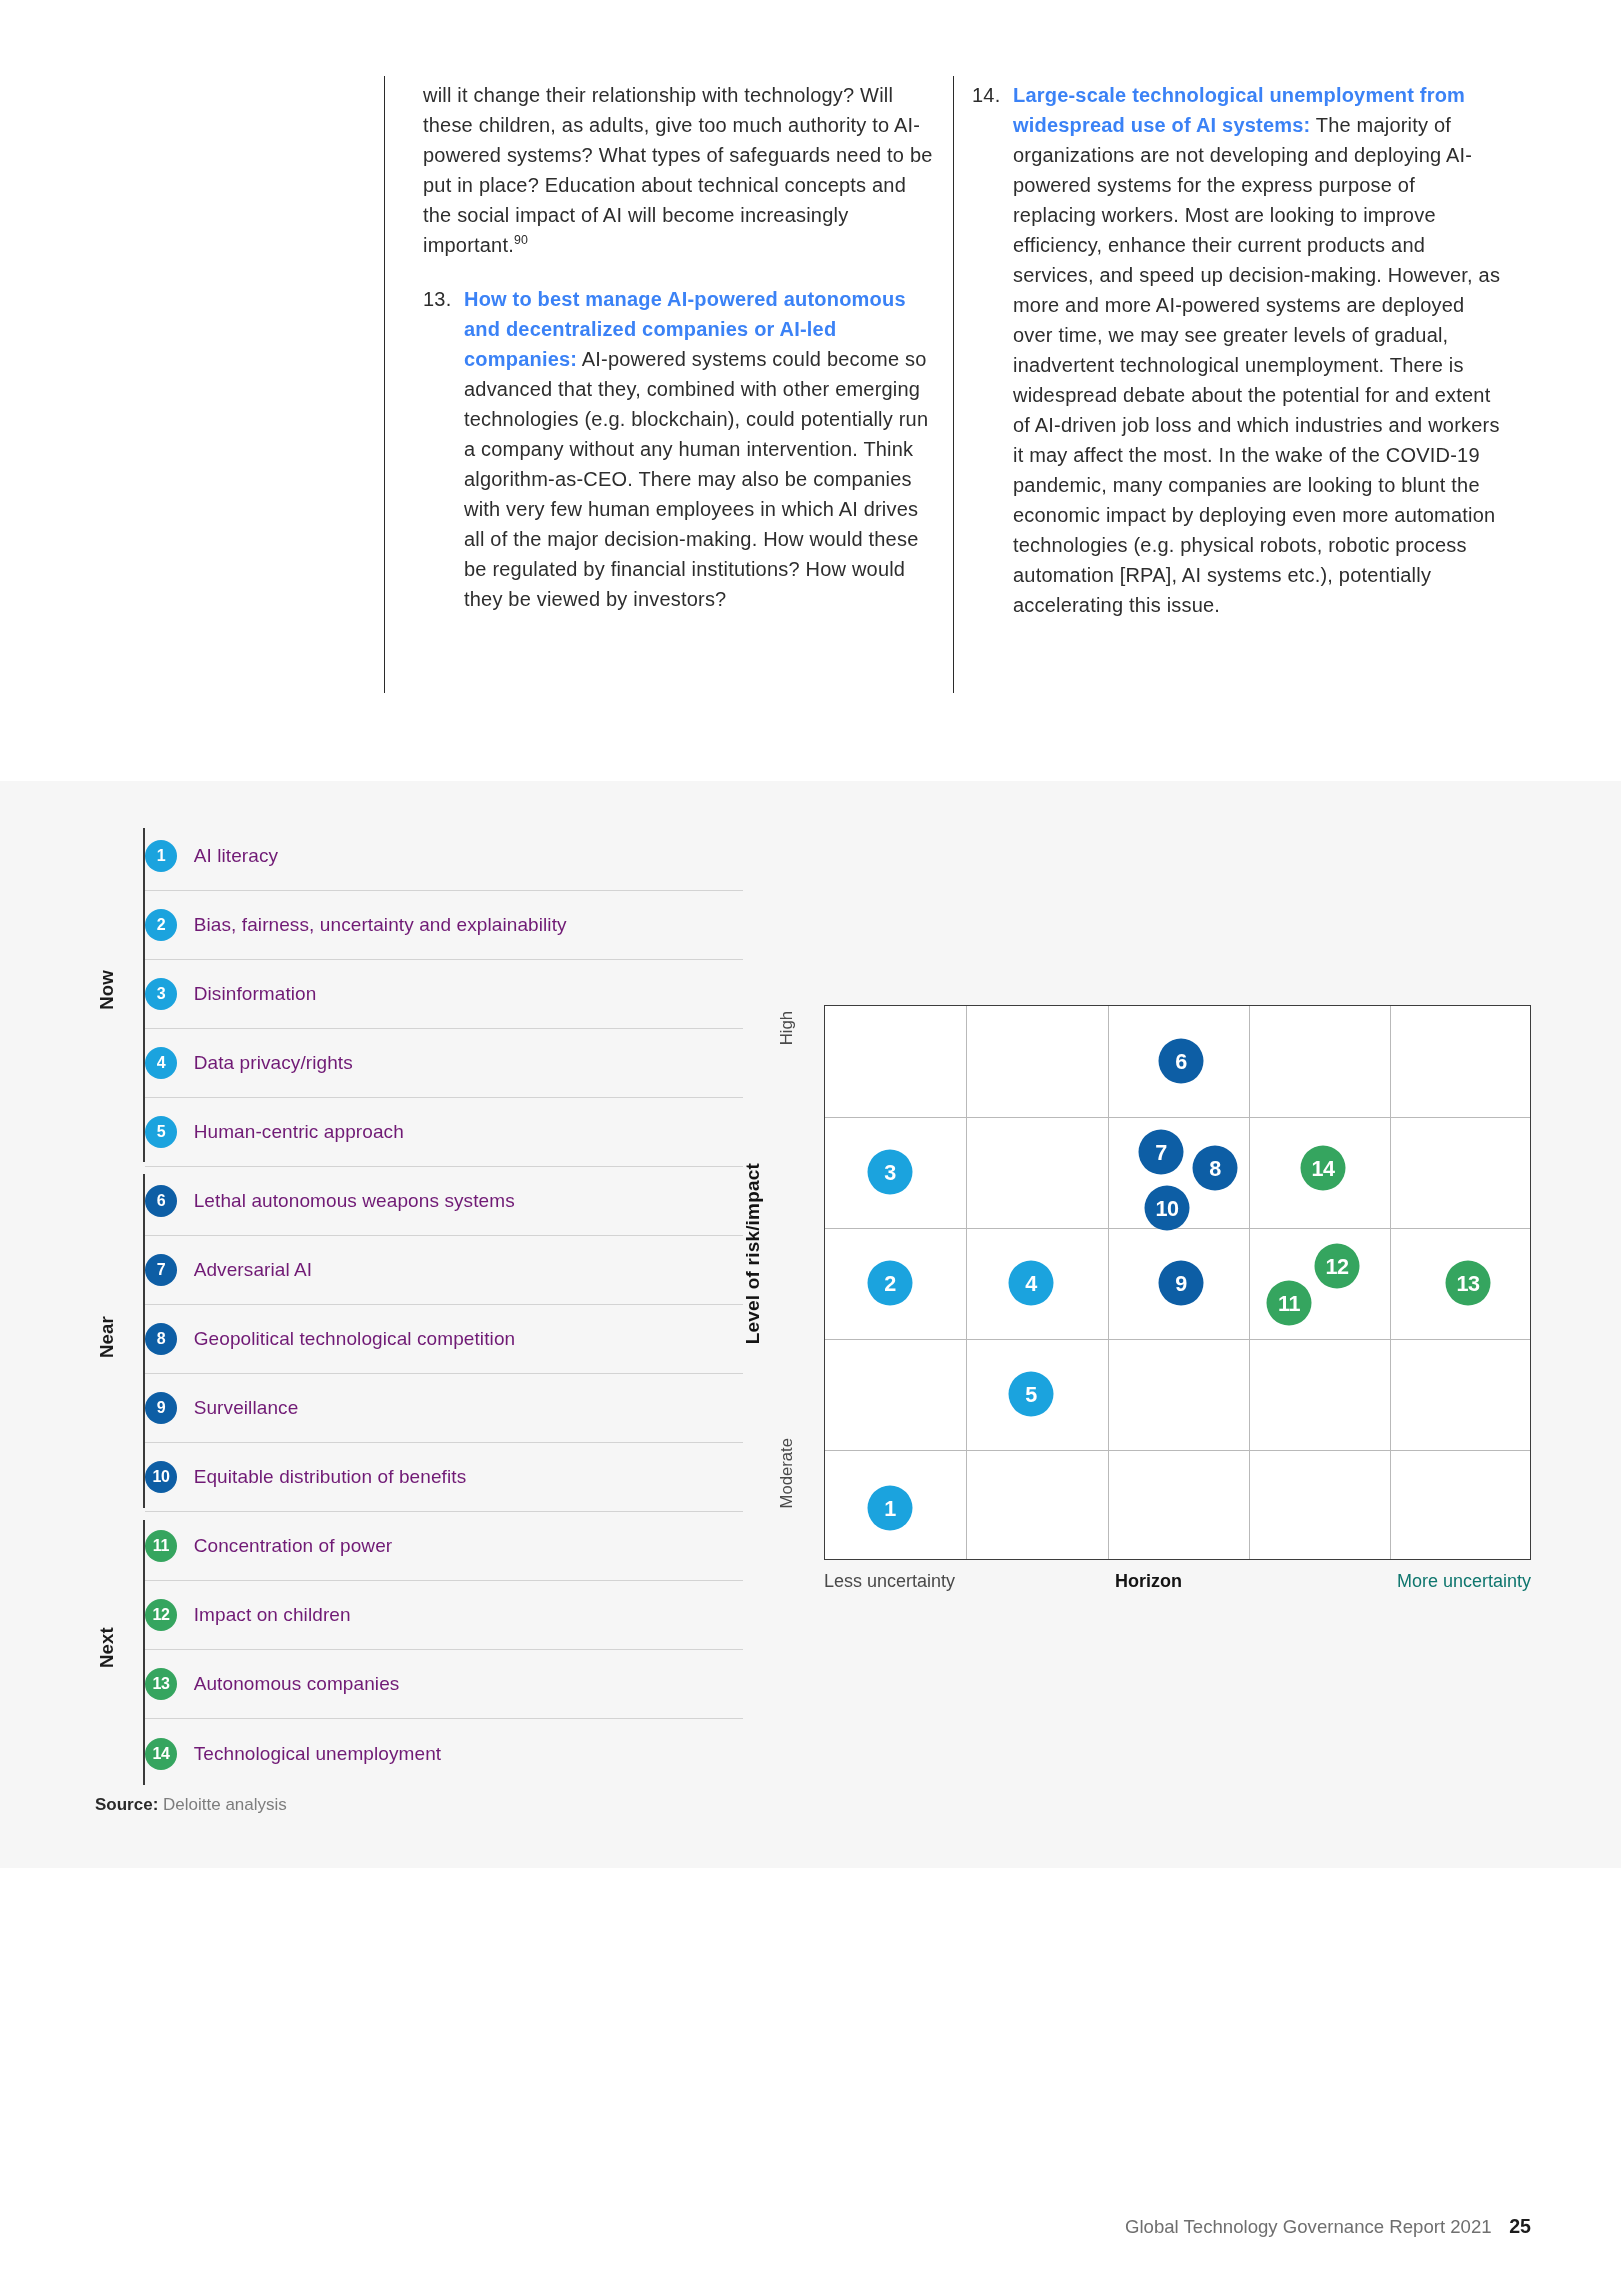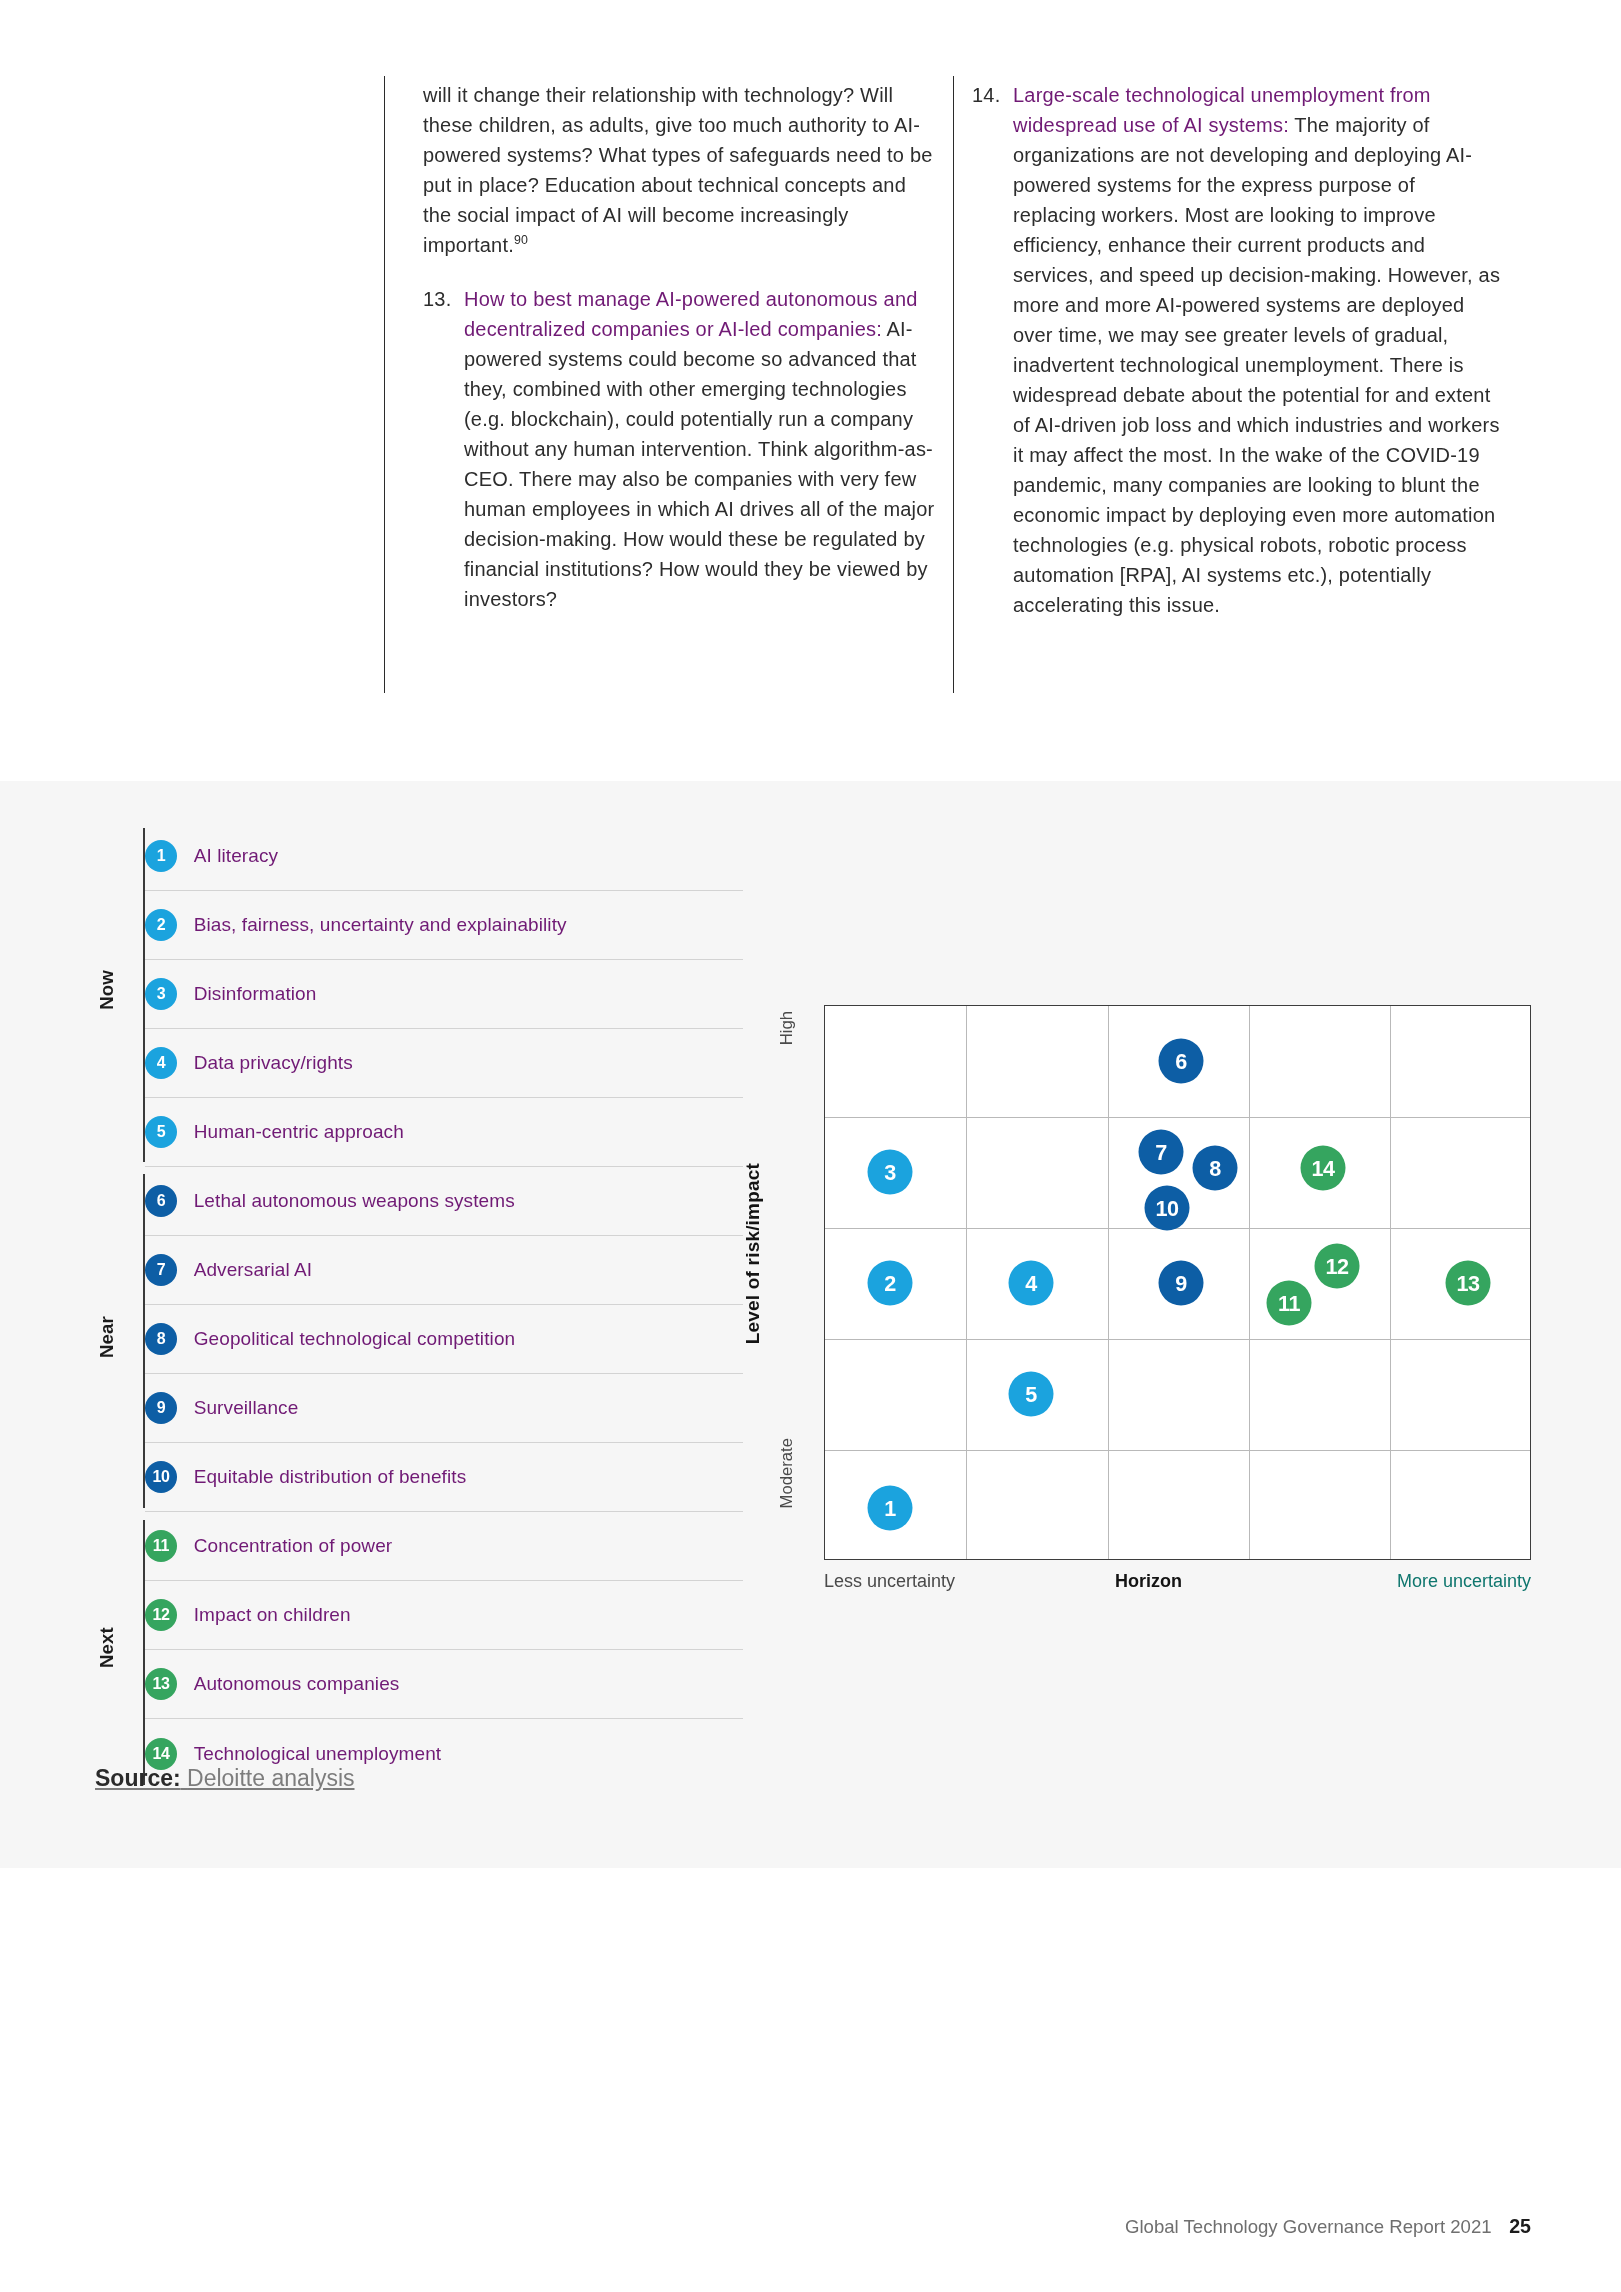--- a/index.html
+++ b/index.html
@@ -52,21 +52,21 @@
     flex: 0 0 41px;
     font-size: 20px;
     line-height: 30px;
     color: #2d2d2d;
   }
   .num-body {
     flex: 1;
     font-size: 20px;
     line-height: 30px;
   }
-  .num-body b { font-weight: normal; color: #701a75; }
+  .num-body b { font-weight: bold; color: #3b82f6; }
 
   sup.fn {
     font-size: 0.62em;
     vertical-align: super;
     line-height: 0;
   }
 
   
   .figure-header {
     position: absolute;
@@ -237,24 +237,23 @@
     position: absolute;
     right: 90px; top: 790px;
     font-size: 18px;
     color: #0f766e;
     text-align: right;
   }
 
   
   .source {
     position: absolute;
-    left: 95px; top: 984px;
-    font-size: 23px;
+    left: 95px; top: 1014px;
+    font-size: 17px;
     color: #7d7d7d;
-    text-decoration: underline;
   }
   .source b { color: #2a2a2a; font-weight: bold; }
 
   
   .footer {
     position: absolute;
     right: 90px; bottom: 55px;
     font-size: 18.6px;
     color: #6f6f6f;
     display: flex;

